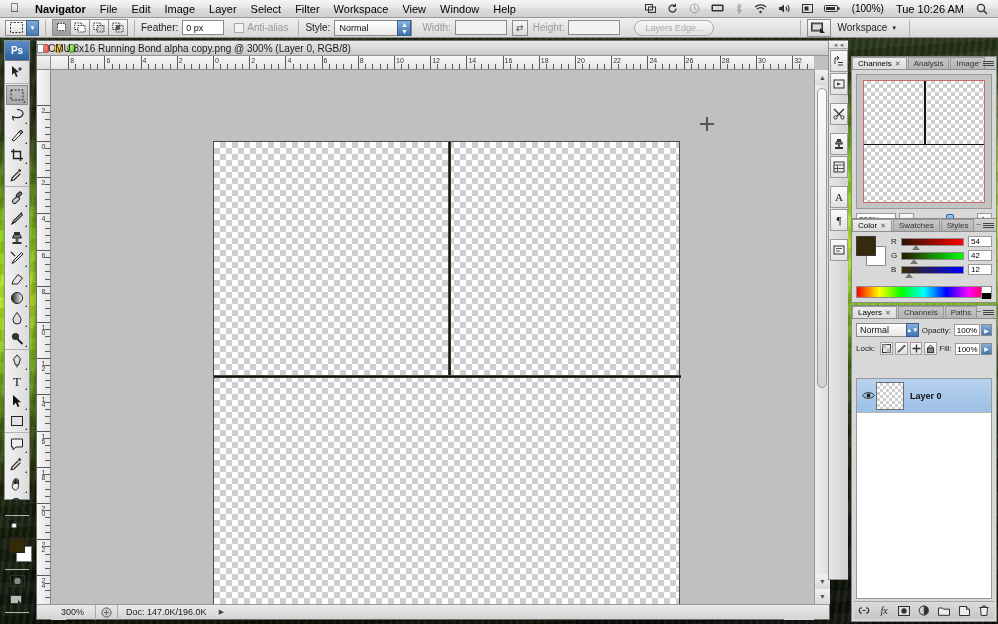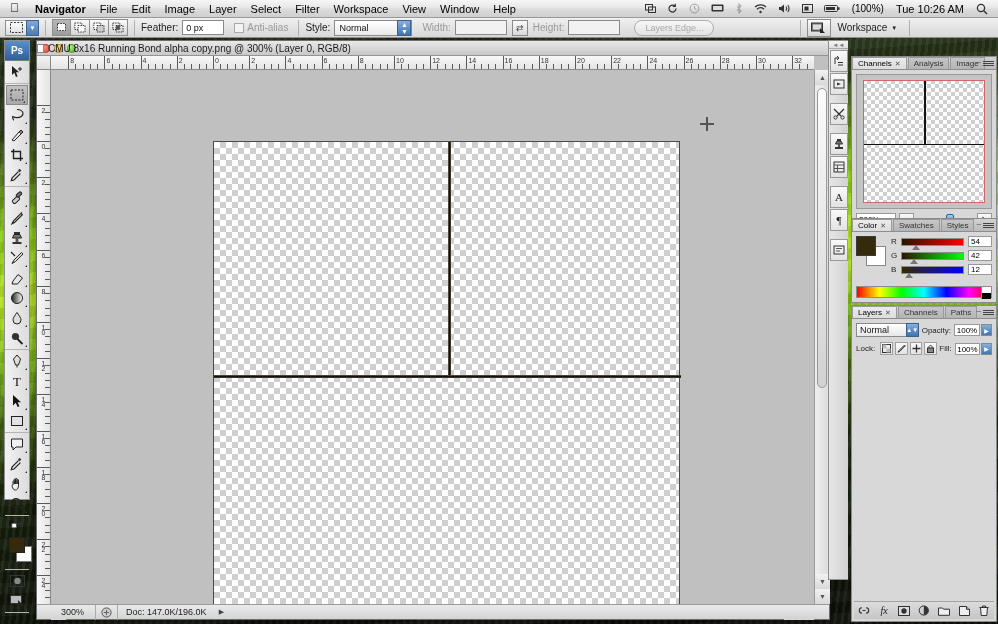--- a/index.html
+++ b/index.html
@@ -1103,20 +1103,32 @@
             <rect x="1.5" y="4" width="6" height="4.5" fill="#888" stroke="#333"></rect>
             <path d="M3,4 L3,2.5 A1.6,1.6 0 0,1 6,2.5 L6,4" fill="none" stroke="#333"></path>
           </svg>
       </div>
       <div class="lmini" style="margin-left:auto">Fill:</div>
       <div class="lnum">100%</div>
       <div class="lstep">▶</div>
     </div>
   </div>
 
+  <div id="layerlist">
+    <div class="layeritem">
+      <div class="eyecol">
+        <svg width="13" height="9" viewBox="0 0 13 9">
+            <path d="M0.6,4.5 C3,0.8 10,0.8 12.4,4.5 C10,8.2 3,8.2 0.6,4.5Z" fill="none" stroke="#222"></path>
+            <circle cx="6.5" cy="4.5" r="1.9" fill="#222"></circle>
+          </svg>
+      </div>
+      <div class="lthumb"></div>
+      <div class="lname">Layer 0</div>
+    </div>
+  </div>
 
   <div id="layerfoot">
     <div class="lfbtn">
       <svg width="12" height="9" viewBox="0 0 12 9">
           <path d="M4.5,4.5 L7.5,4.5 M4,1.8 A2.6,2.6 0 0,0 4,7.2 M8,1.8 A2.6,2.6 0 0,1 8,7.2" fill="none" stroke="#333" stroke-width="1.1"></path>
         </svg>
     </div>
     <div class="lfbtn">
       <svg width="14" height="11" viewBox="0 0 14 11">
           <text x="7" y="9" font-family="Liberation Serif, serif" font-style="italic" font-size="10" text-anchor="middle" fill="#222">fx</text>

